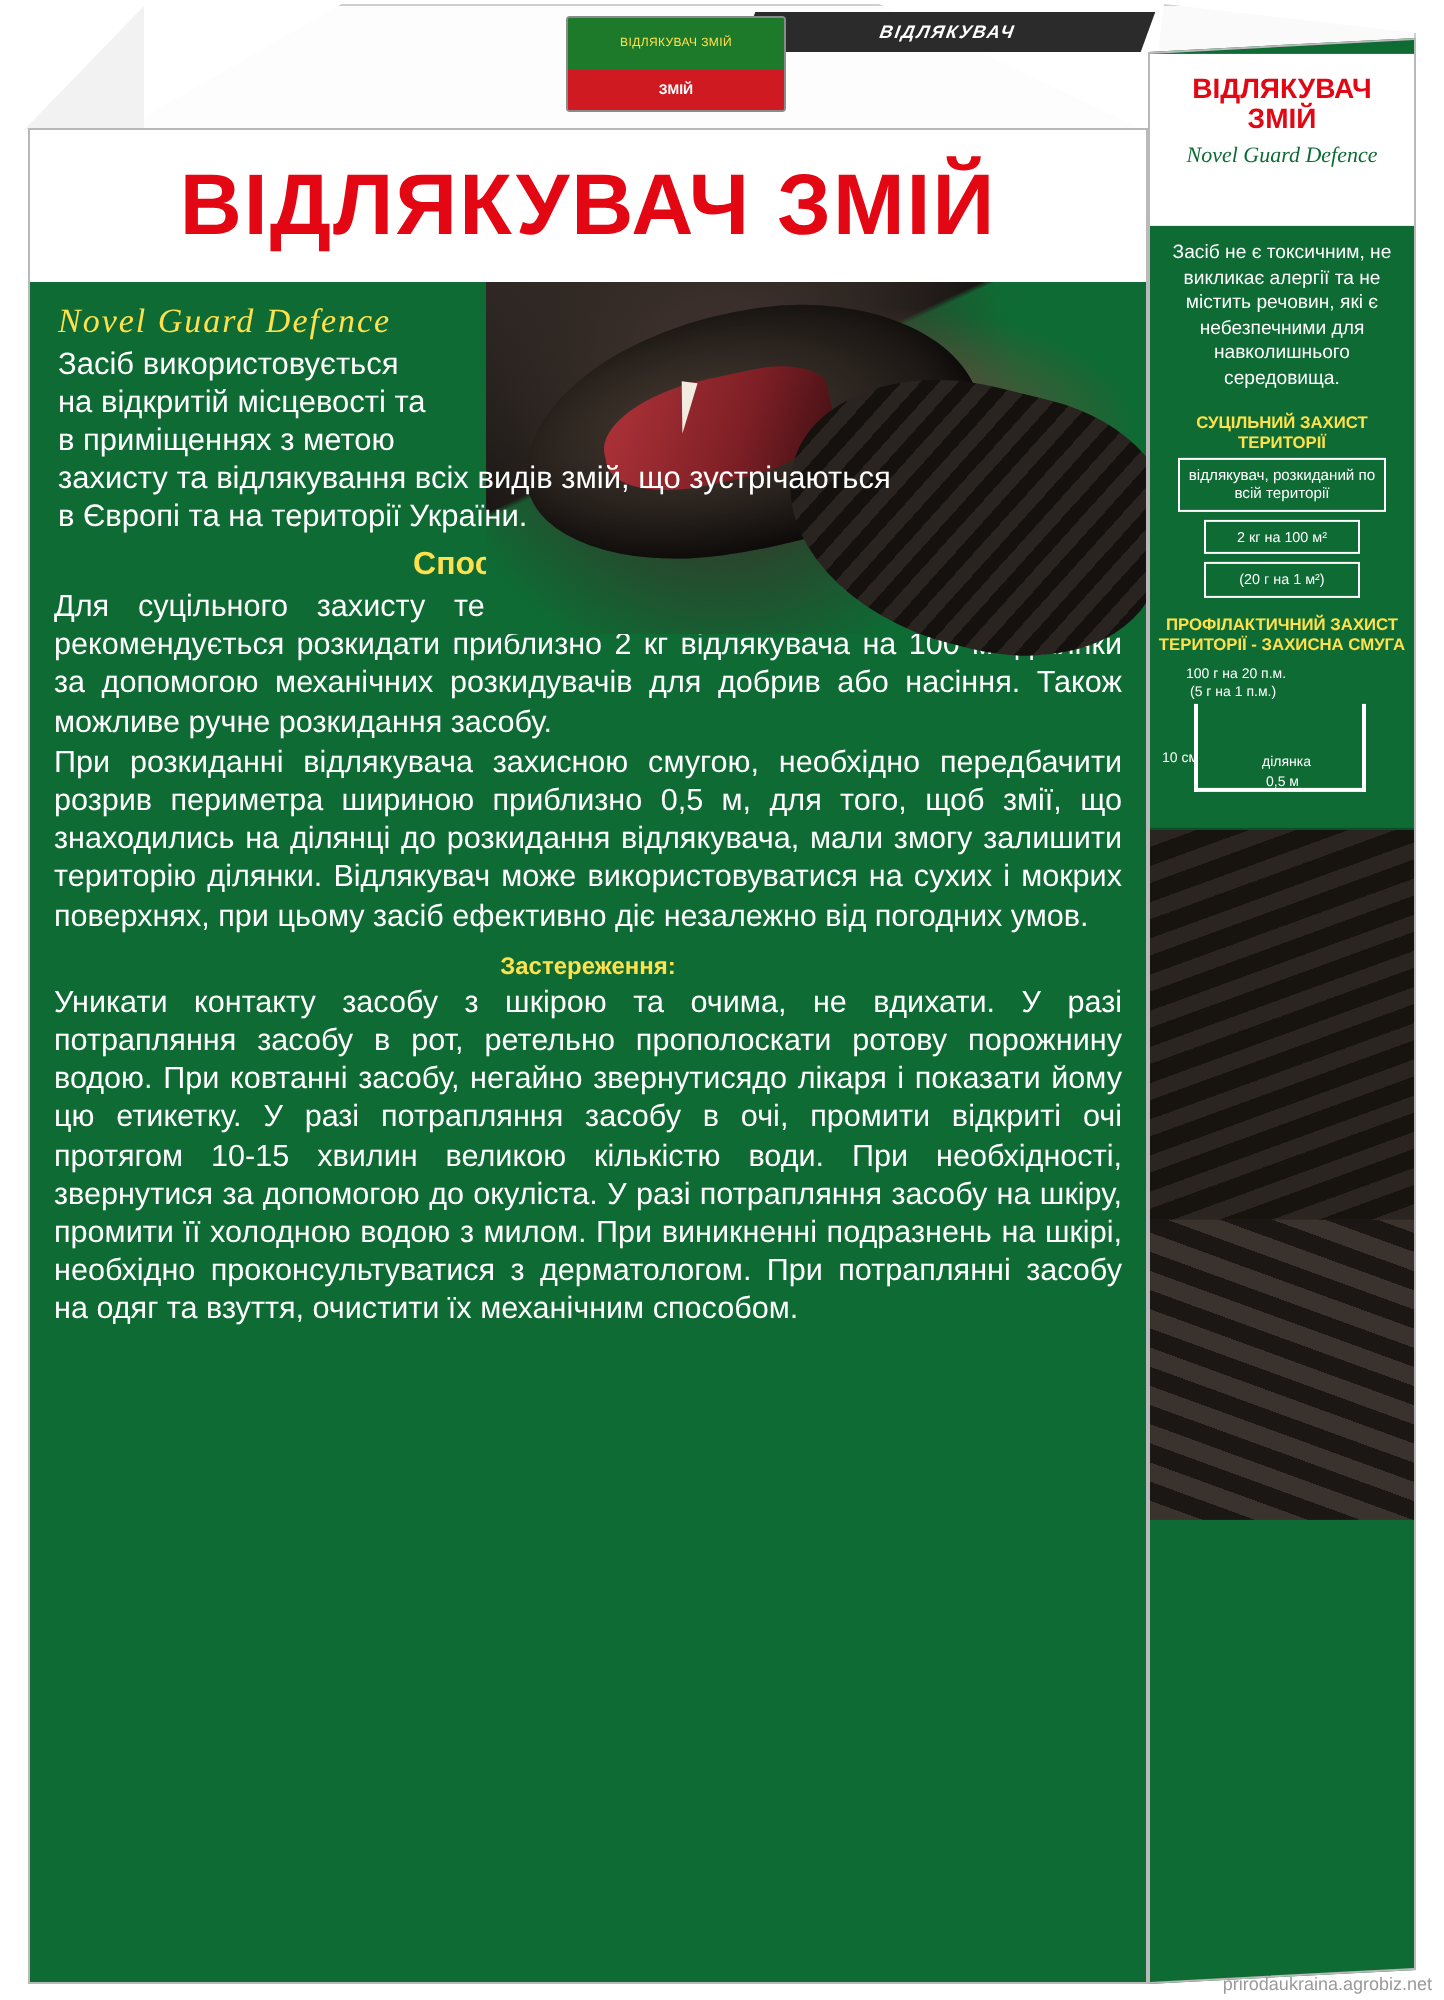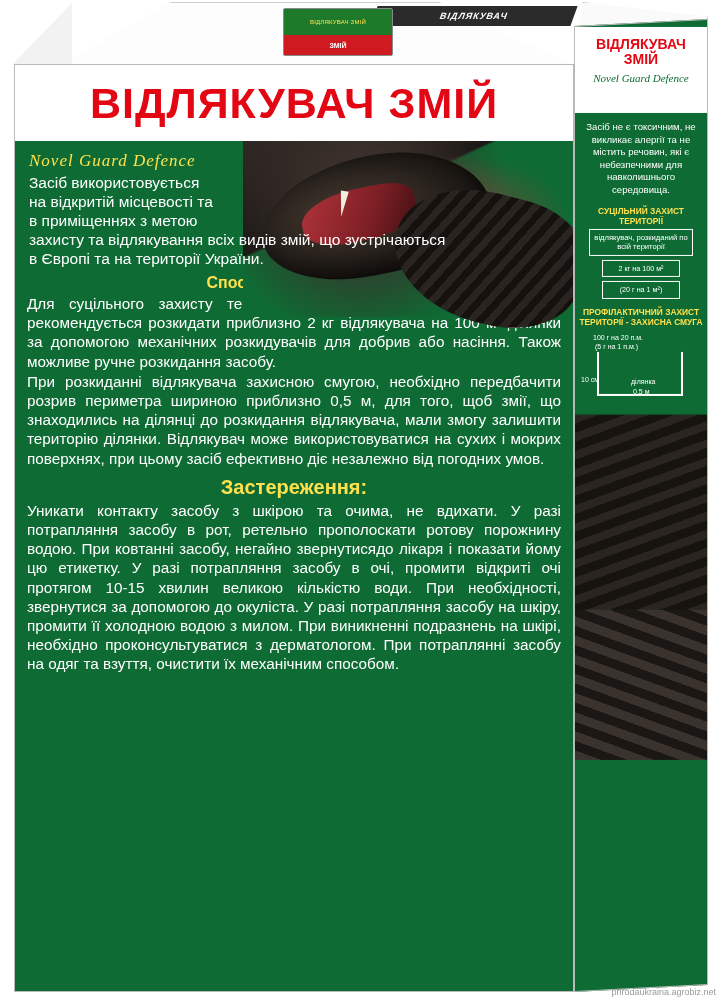--- a/index.html
+++ b/index.html
@@ -189,21 +189,21 @@
     font-size: 15.3px;
     line-height: 19.2px;
     text-align: justify;
     text-justify: inter-word;
   }
   .para p { margin: 0 0 1px 0; }
 
   .warn-head {
     text-align: center;
     color: #ffe14d;
-    font-size: 20px;
+    font-size: 12px;
     font-weight: bold;
     margin: 8px 0 2px 0;
   }
 
   
   .side {
     position: absolute;
     left: 574px; top: 26px;
     width: 134px; height: 966px;
     background: #0d6b33;

